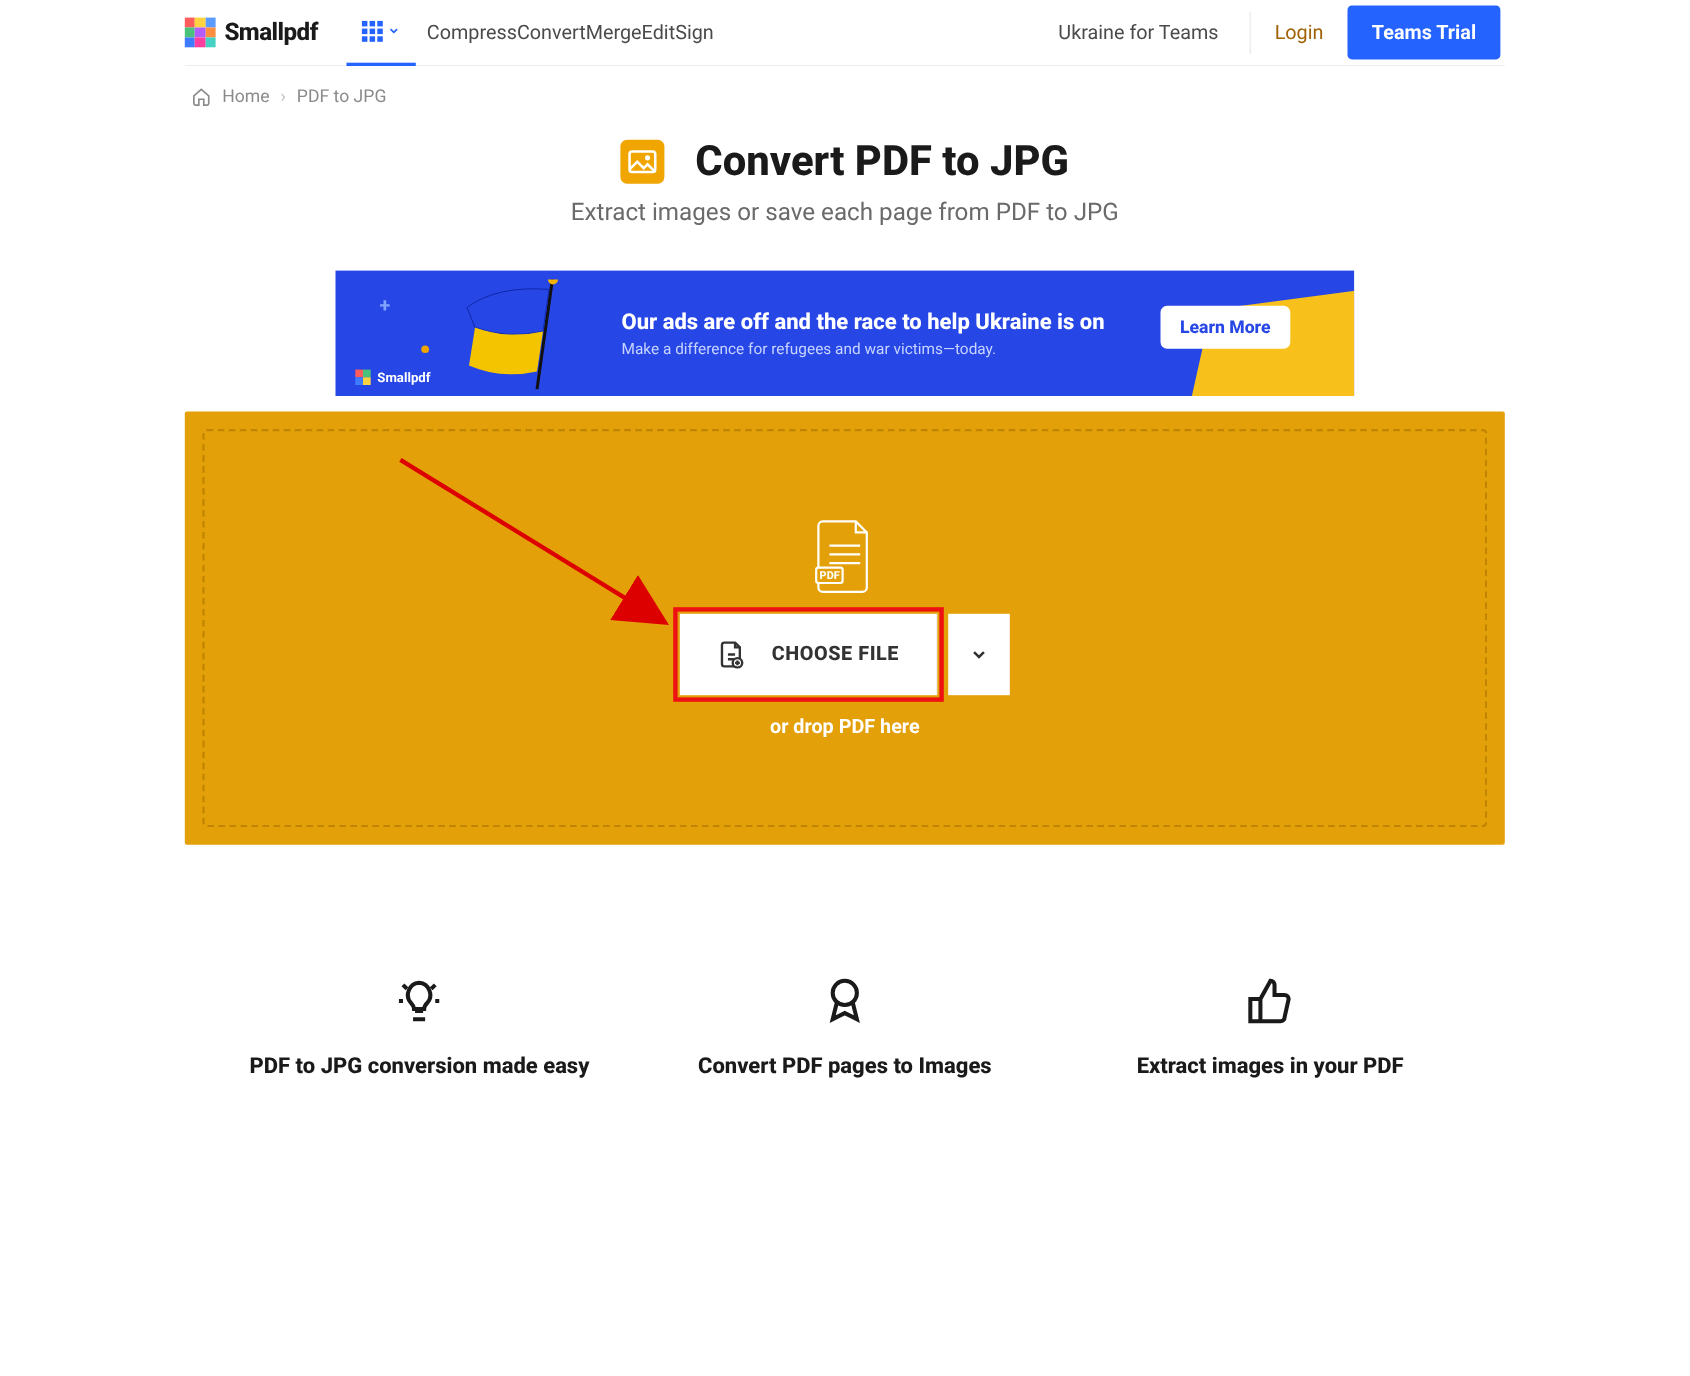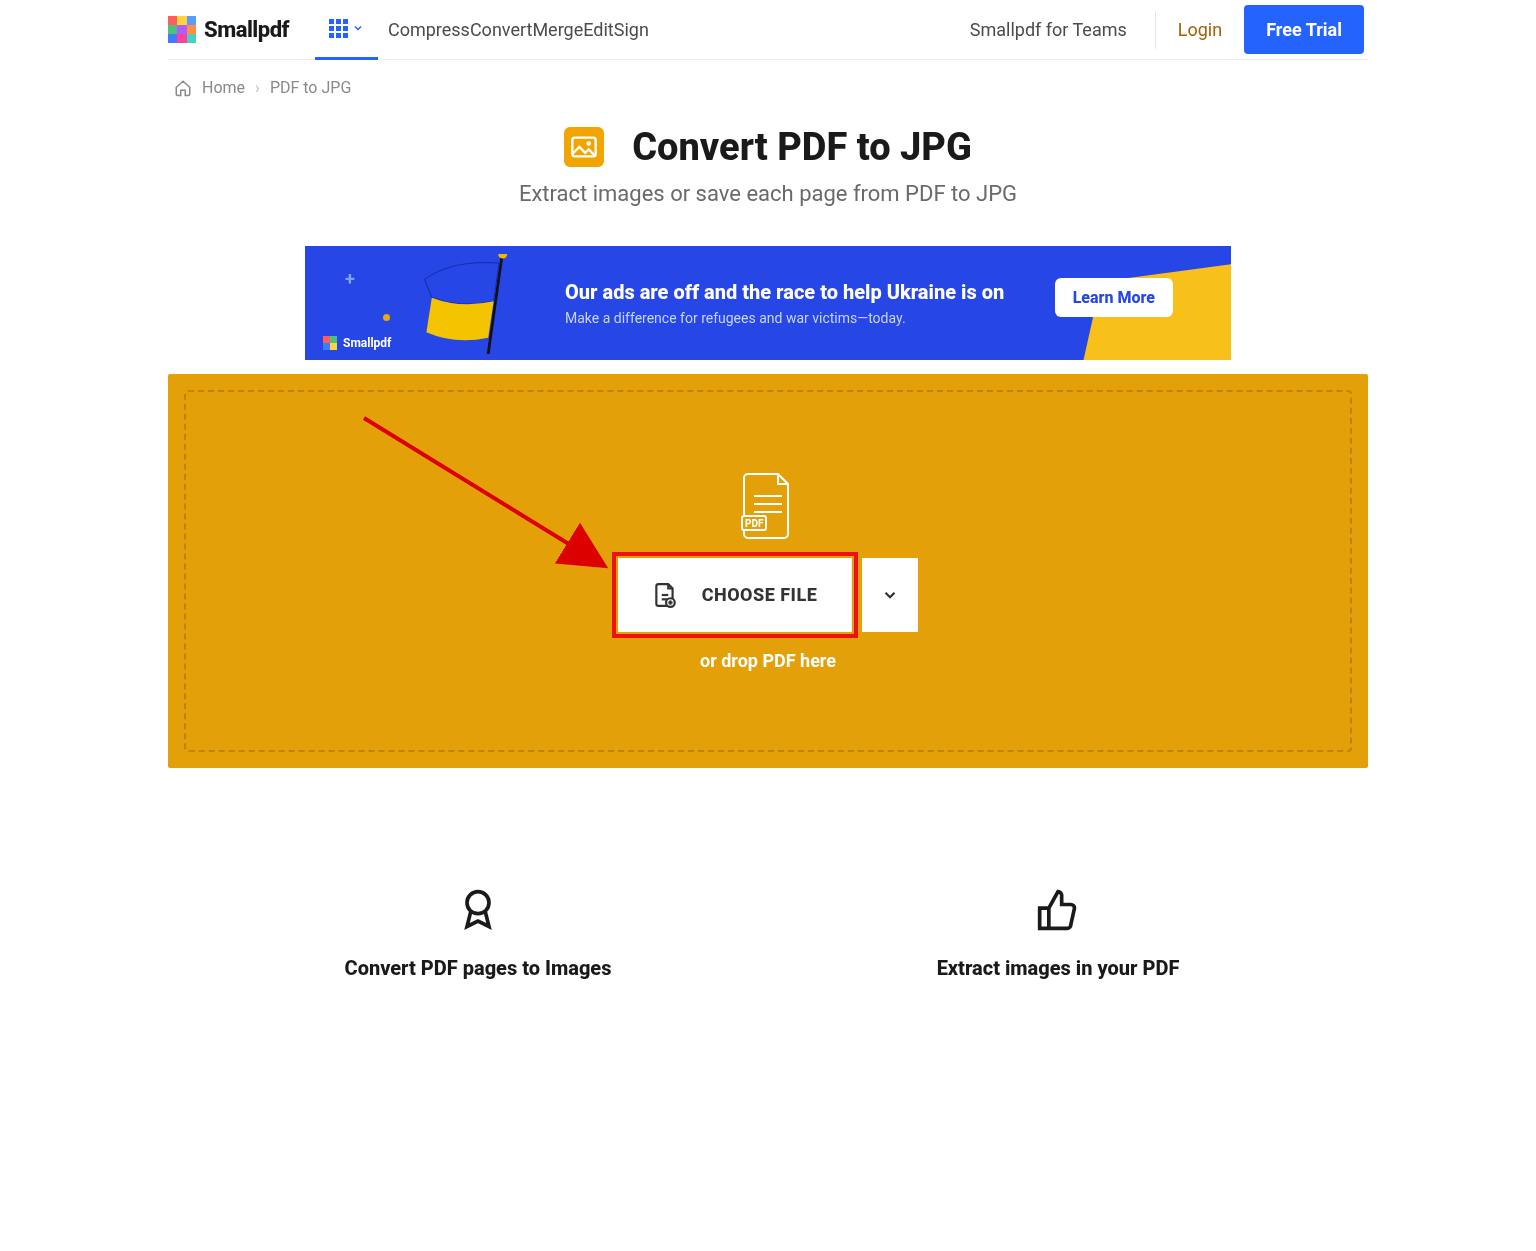--- a/index.html
+++ b/index.html
@@ -117,24 +117,24 @@
         </svg>
     </div>
     <nav class="main">
       <span>Compress</span>
       <span>Convert</span>
       <span>Merge</span>
       <span>Edit</span>
       <span>Sign</span>
     </nav>
     <div class="spacer"></div>
-    <div class="teams">Smallpdf for Teams</div>
+    <div class="teams">Ukraine for Teams</div>
     <div class="divider-v"></div>
     <div class="login">Login</div>
-    <div class="cta">Free Trial</div>
+    <div class="cta">Teams Trial</div>
   </header>
 
   <div class="crumbs">
     <svg viewBox="0 0 24 24">
         <path d="M3 11l9-8 9 8v9a2 2 0 0 1-2 2h-4v-7h-6v7H5a2 2 0 0 1-2-2z"></path>
       </svg>
     <span>Home</span>
     <span class="sep">›</span>
     <span>PDF to JPG</span>
   </div>
@@ -223,20 +223,30 @@
             </svg>
         </div>
       </div>
       <div class="drop-hint">or drop PDF here</div>
     </div>
   </div>
 
   <div class="features">
     <div class="feat">
       <svg viewBox="0 0 24 24">
+          <path d="M9 21h6M10 17h4M12 3a6 6 0 0 0-4 10c1 1 1.5 2 1.5 3h5c0-1 .5-2 1.5-3a6 6 0 0 0-4-10z"></path>
+          <line x1="4" y1="4" x2="6" y2="6"></line>
+          <line x1="20" y1="4" x2="18" y2="6"></line>
+          <line x1="2" y1="12" x2="4" y2="12"></line>
+          <line x1="20" y1="12" x2="22" y2="12"></line>
+        </svg>
+      <h3>PDF to JPG conversion made easy</h3>
+    </div>
+    <div class="feat">
+      <svg viewBox="0 0 24 24">
           <circle cx="12" cy="8" r="6"></circle>
           <path d="M8 13l-2 8 6-3 6 3-2-8"></path>
         </svg>
       <h3>Convert PDF pages to Images</h3>
     </div>
     <div class="feat">
       <svg viewBox="0 0 24 24">
           <path d="M7 22V11M7 11l5-9a2 2 0 0 1 2 2v5h5a2 2 0 0 1 2 2l-2 9a2 2 0 0 1-2 2H7M2 11h5v11H2z"></path>
         </svg>
       <h3>Extract images in your PDF</h3>

